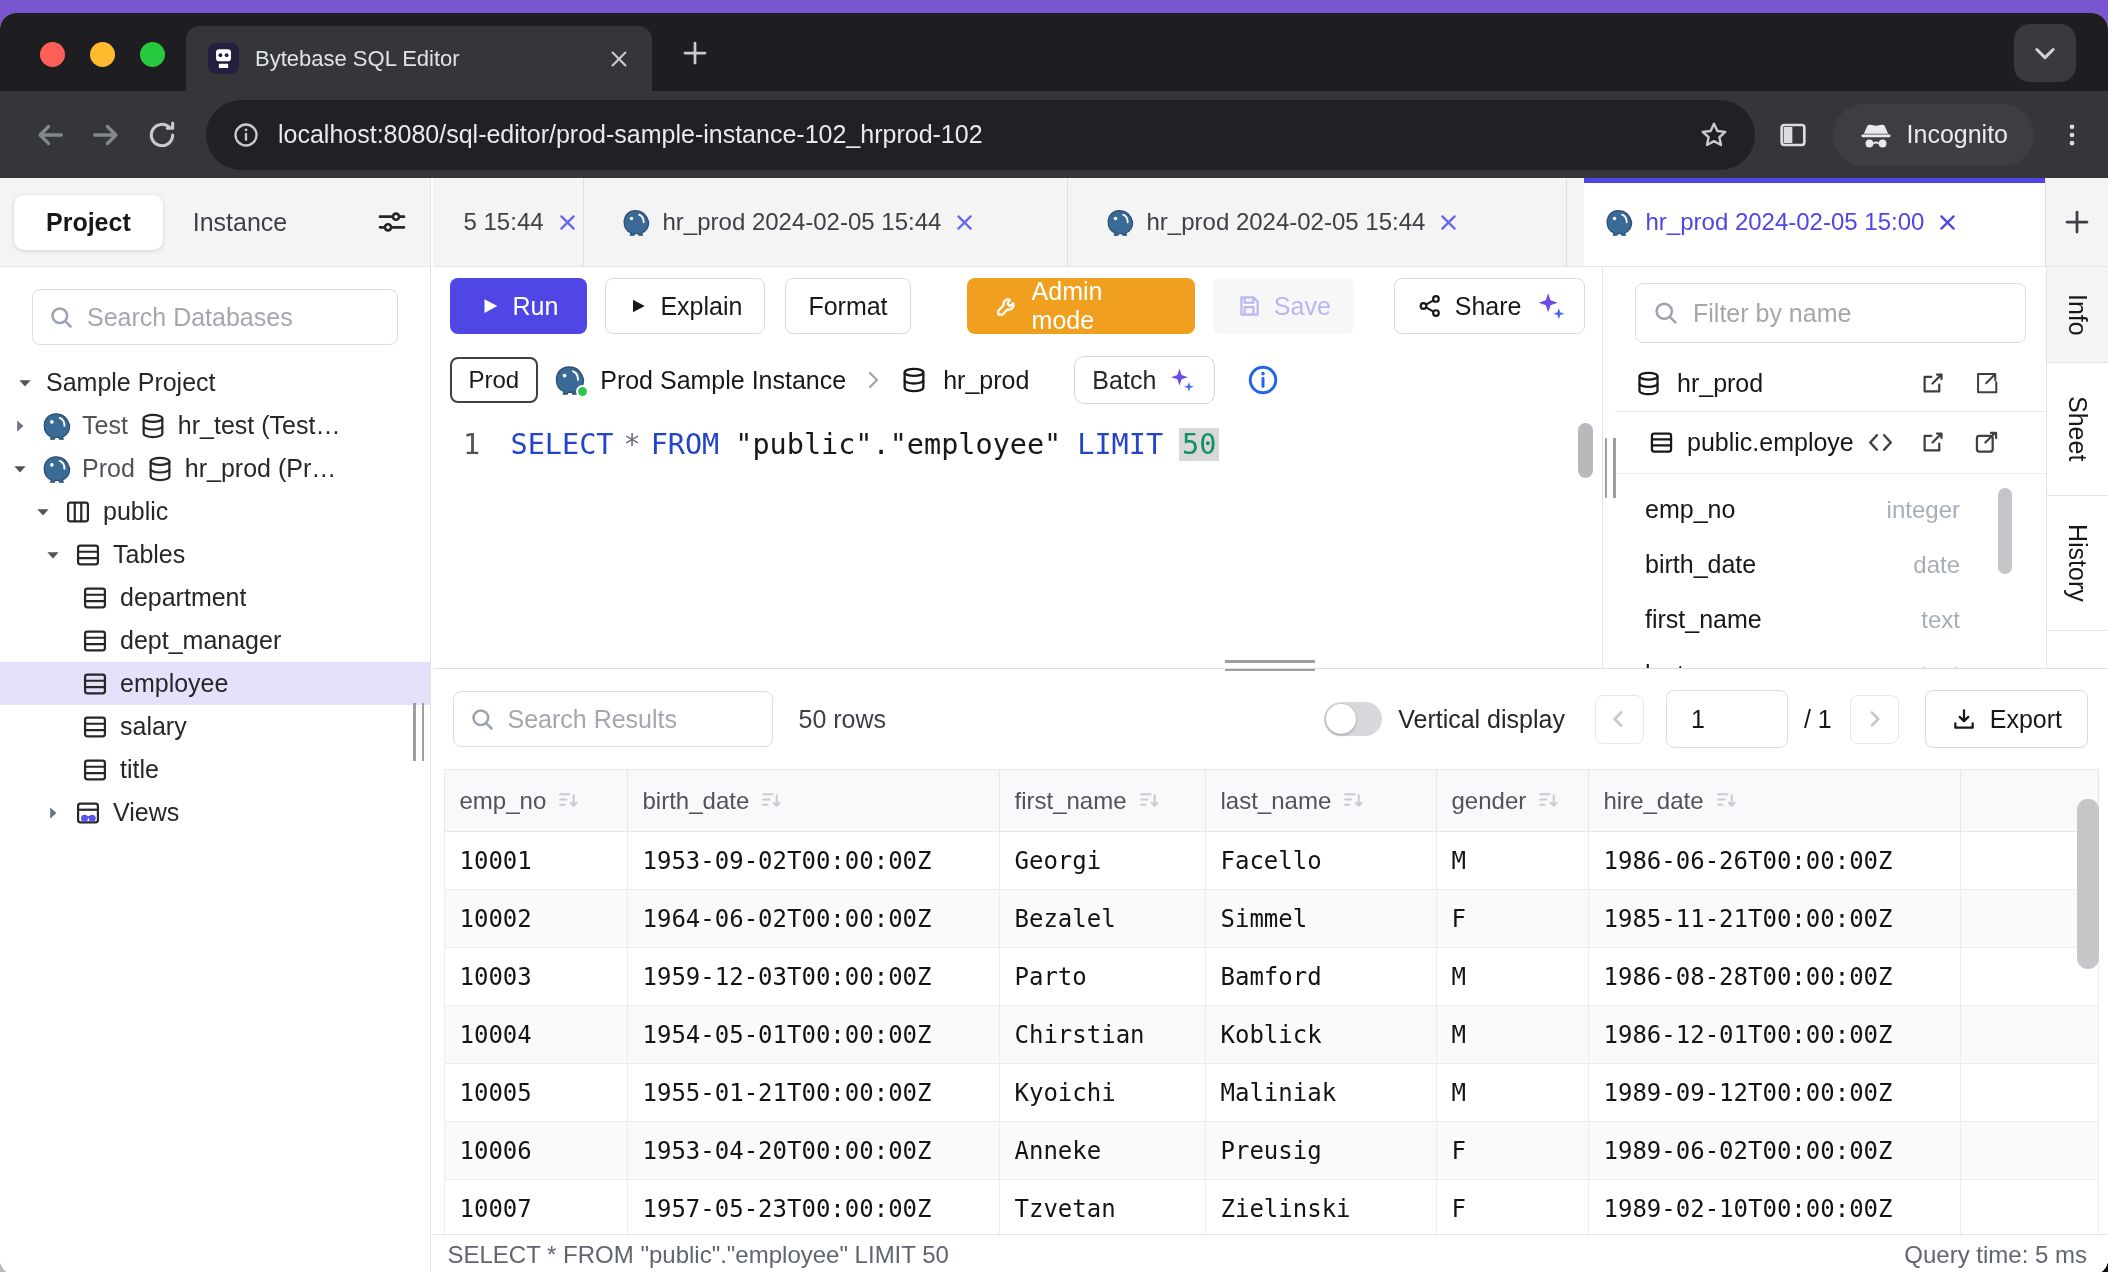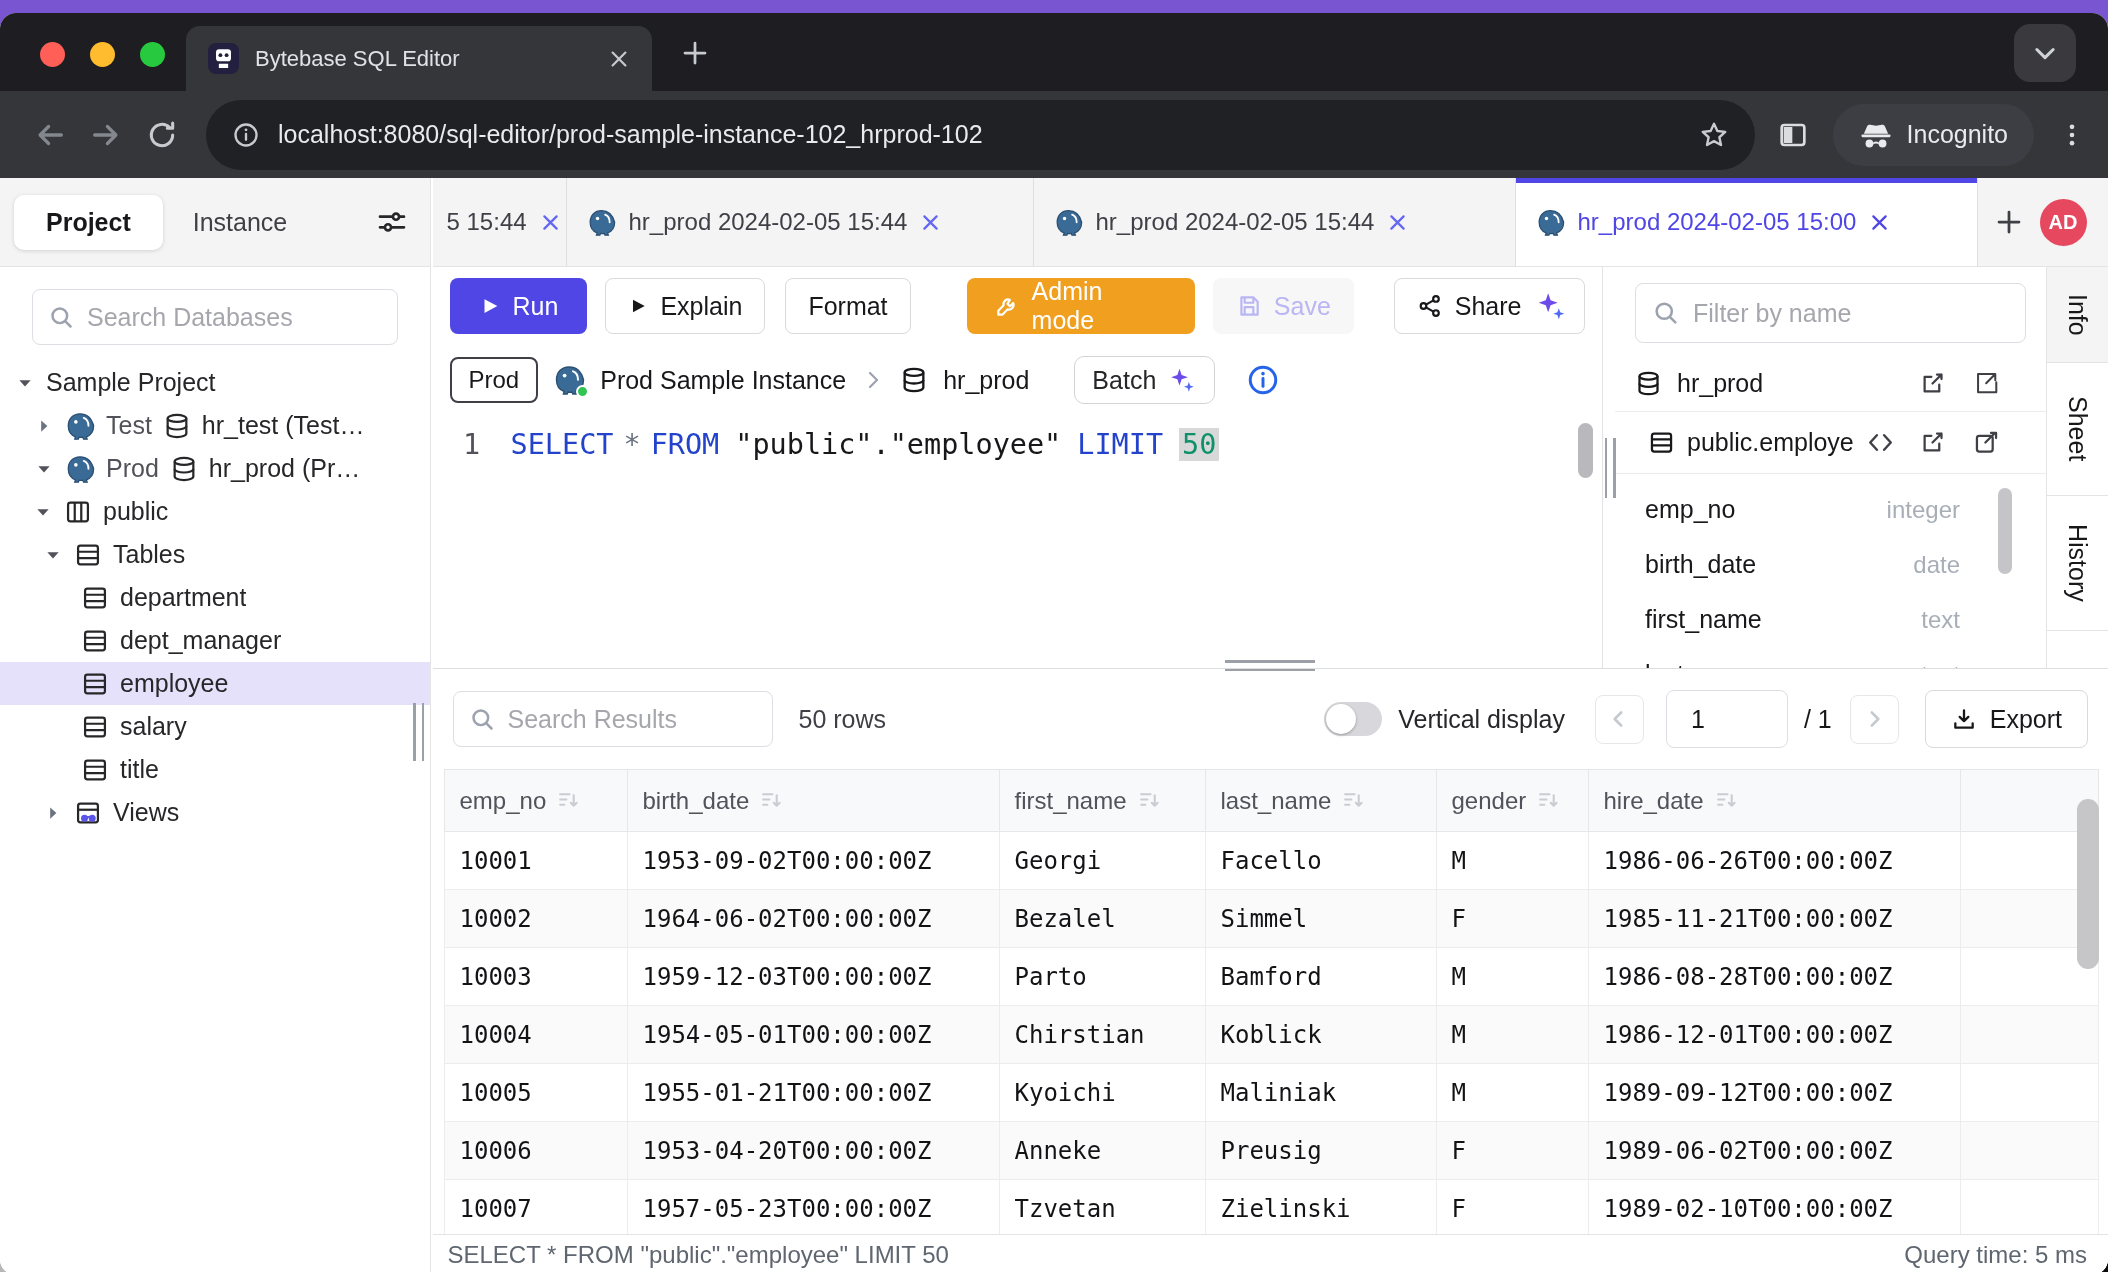--- a/index.html
+++ b/index.html
@@ -52,33 +52,33 @@
   .sliders { margin-left:auto; color:#27272a; padding-right:8px; }
   .searchbox { margin:22px 32px 16px; height:56px; border:1.5px solid #dcdee3; border-radius:8px;
     display:flex; align-items:center; padding:0 15px; gap:12px; color:#a6a6ad; }
   .searchbox input { border:0; outline:0; flex:1; font-size:25px; color:#27272a; background:transparent;
     font-family:"Liberation Sans",sans-serif; }
   .searchbox input::placeholder { color:#a6a6ad; }
   .tree { font-size:25px; color:#27272a; }
   .trow { height:43px; display:flex; align-items:center; gap:11px; white-space:nowrap; }
   .trow .tlabel { overflow:hidden; flex-shrink:1; }
   .trow.selected { background:#e5e1fb; }
-  .lvl0{padding-left:15px;} .lvl1{padding-left:34px;} .lvl2{padding-left:33px;}
+  .lvl0{padding-left:15px;} .lvl1{padding-left:10px;} .lvl2{padding-left:33px;}
   .lvl3{padding-left:43px;} .lvl4{padding-left:81px;}
   .env-name { color:#52525b; }
   .caret { color:#52525b; display:flex; width:20px; justify-content:center; flex:none; }
   .ticon { display:flex; flex:none; }
   .side-resize { position:absolute; left:413px; top:525px; height:58px; display:flex; gap:6px; }
   .side-resize i { width:2.5px; height:58px; background:#9aa0a6; display:block; }
 
   
   .qtabs { position:absolute; left:432.5px; right:0; top:0; height:89px; background:#f4f4f5;
     border-bottom:1.5px solid #e4e4e7; display:flex; align-items:stretch; }
   .qtab { display:flex; align-items:center; gap:13px; padding:0 20px; border-right:1.5px solid #dfdfe2;
-    font-size:24px; color:#3f3f46; position:relative; white-space:nowrap; overflow:hidden; flex:none; }
+    font-size:24px; color:#3f3f46; position:relative; white-space:nowrap; overflow:hidden; flex:none;margin-left:17px; }
   .qtab .xicon { color:#6467f2; flex:none; }
   .qtab.first { width:134px; padding:0 14px; }
   .qtab.active { background:#fff; color:#4f46e5; }
   .qtab.active::before { content:""; position:absolute; left:0; top:0; right:0; height:5px; background:#4f46e5; }
   .qplus { align-self:center; margin-left:16px; color:#3f3f46; }
   .avatar { align-self:center; margin-left:16px; width:47px; height:47px; border-radius:50%; background:#e5485f;
     color:#fff; font-size:20px; font-weight:700; display:flex; align-items:center; justify-content:center; }
 
   
   .main-upper { position:absolute; left:432.5px; right:0; top:89px; height:401px; display:flex;justify-content:center; }

